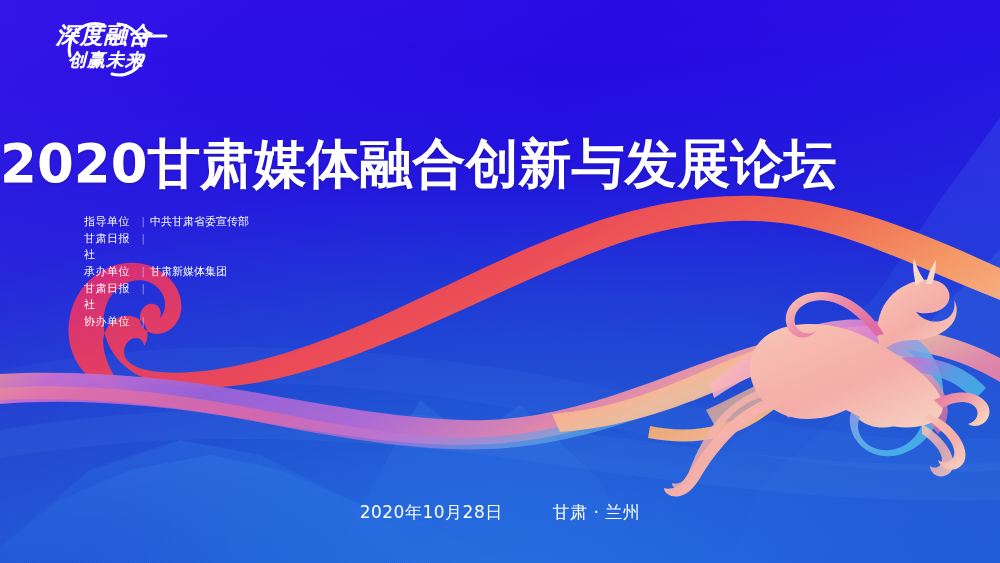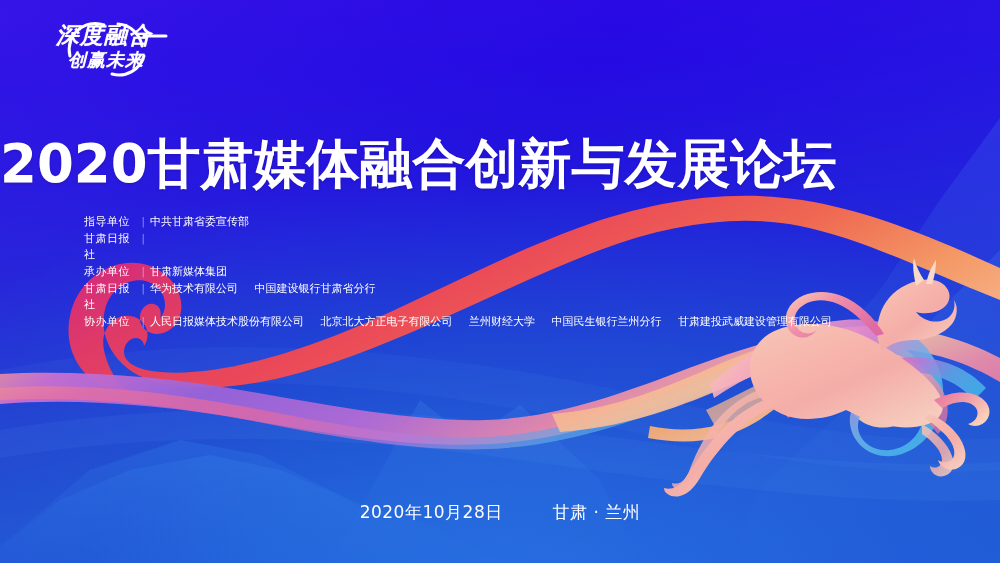--- a/index.html
+++ b/index.html
@@ -414,39 +414,26 @@
       <span class="credit-values">
         <span class="cline">
           <span class="itm">甘肃新媒体集团</span>
         </span>
       </span>
     </div>
 
     <div class="credit-row">
       <span class="credit-label">甘肃日报社</span>
       <span class="credit-sep">|</span>
-      <span class="credit-values">
-        <span class="cline">
-          <span class="itm">华为技术有限公司</span>
-          <span class="itm">中国建设银行甘肃省分行</span>
-        </span>
-      </span>
     </div>
 
     <div class="credit-row">
       <span class="credit-label">协办单位</span>
       <span class="credit-sep">|</span>
       <span class="credit-values">
-        <span class="cline">
-          <span class="itm">人民日报媒体技术股份有限公司</span>
-          <span class="itm">北京北大方正电子有限公司</span>
-          <span class="itm">兰州财经大学</span>
-          <span class="itm">中国民生银行兰州分行</span>
-          <span class="itm">甘肃建投武威建设管理有限公司</span>
-        </span>
       </span>
     </div>
 
   </div>
 
   <div id="footer">
     <span>2020年10月28日</span>
     <span class="place">甘肃 · 兰州</span>
   </div>
 

